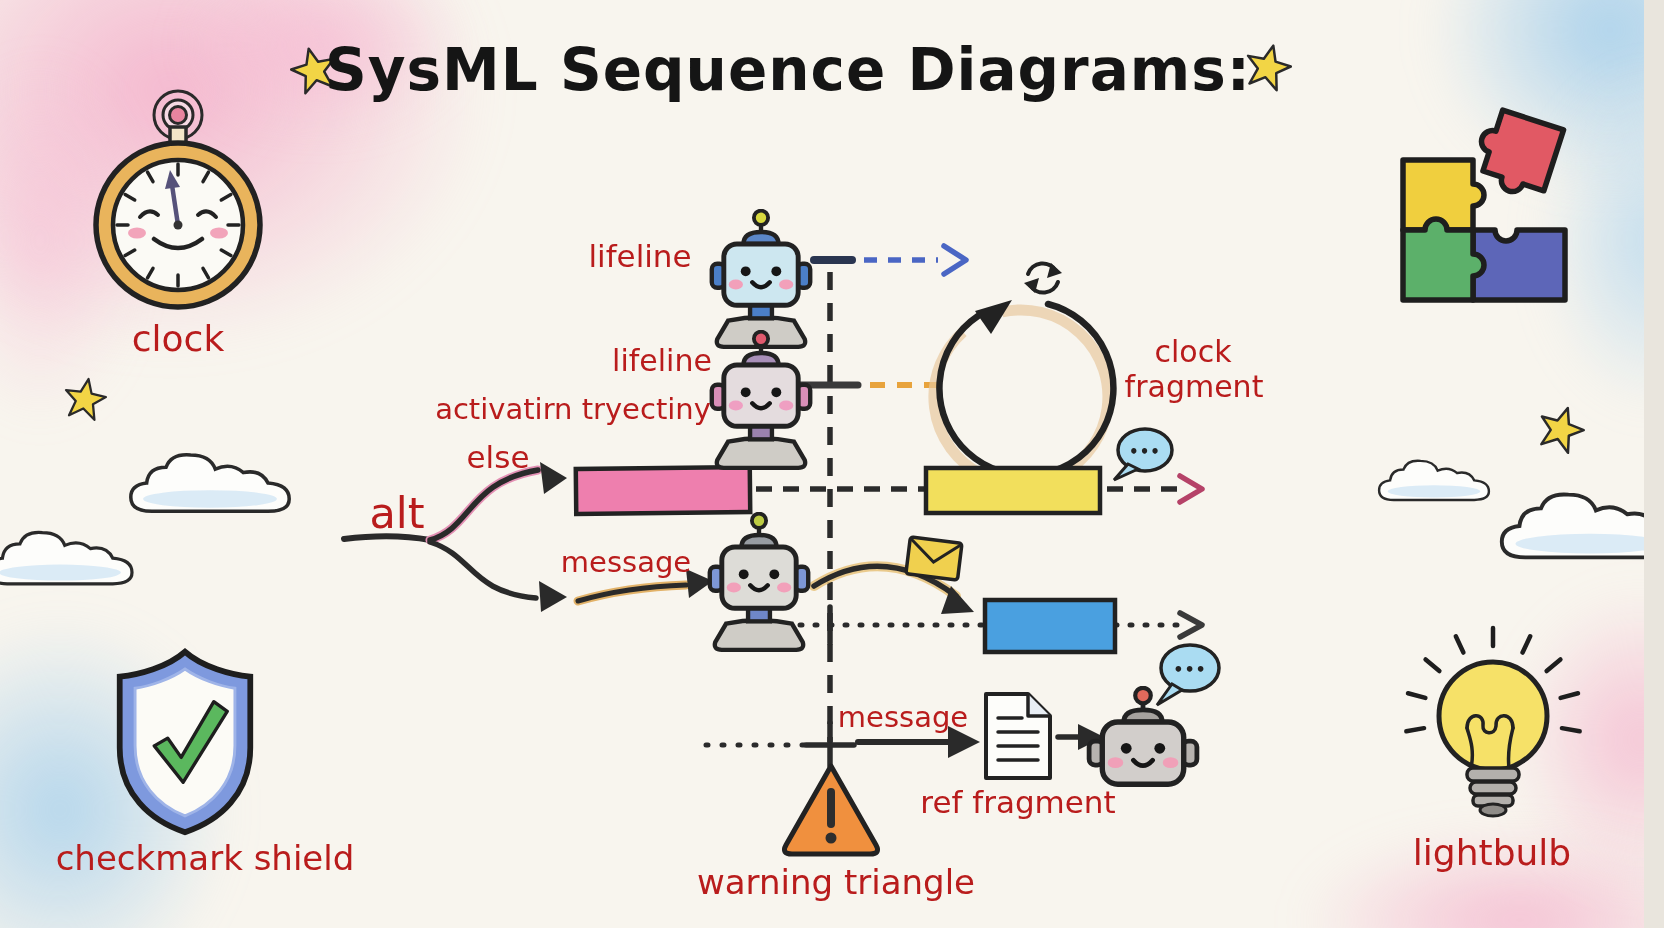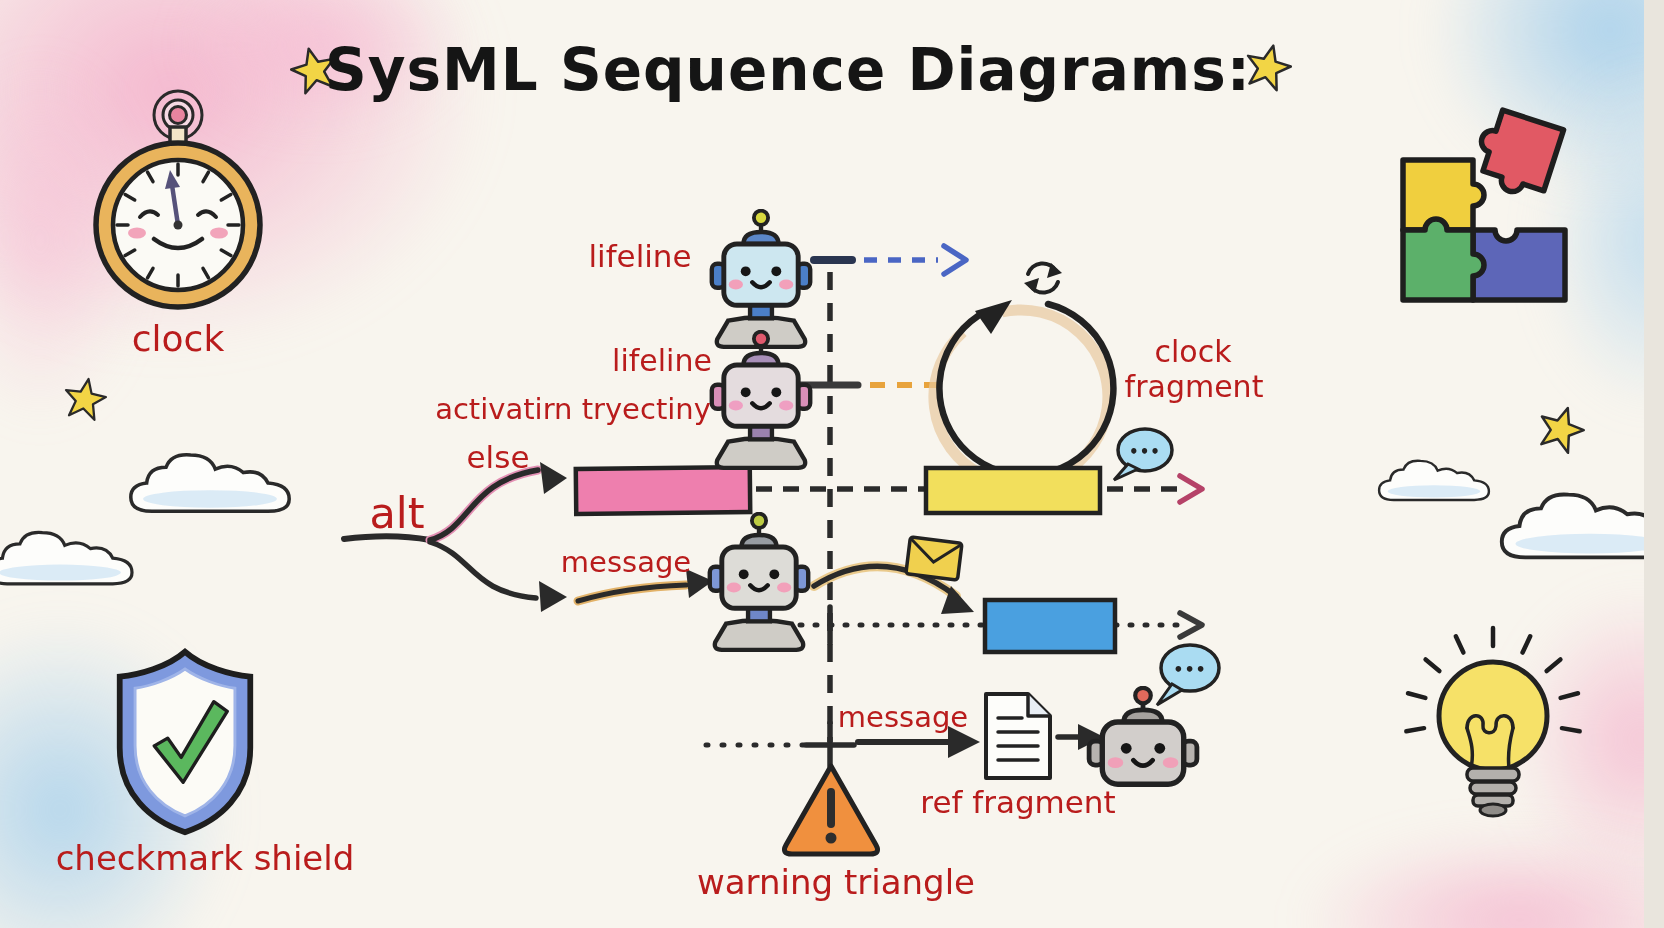--- a/index.html
+++ b/index.html
@@ -156,20 +156,21 @@
       <line x1="90" y1="22" x2="90" y2="4" transform="rotate(100,90,92)"></line>
     </g>
     <circle cx="90" cy="92" r="54" fill="#f6e168" stroke="#222" stroke-width="5"></circle>
     <path d="M64,104 C64,88 82,88 80,102 C79,110 92,112 93,102 C92,88 110,88 110,104" fill="none" stroke="#222" stroke-width="3.5" stroke-linecap="round"></path>
     <path d="M68,144 C72,124 66,112 64,104 M110,104 C108,112 104,126 106,144" fill="none" stroke="#222" stroke-width="3.5" stroke-linecap="round"></path>
     <rect x="64" y="144" width="52" height="13" rx="6" fill="#b3b0ac" stroke="#222" stroke-width="3.5"></rect>
     <rect x="67" y="158" width="46" height="12" rx="6" fill="#b3b0ac" stroke="#222" stroke-width="3.5"></rect>
     <rect x="70" y="171" width="40" height="11" rx="5" fill="#b3b0ac" stroke="#222" stroke-width="3.5"></rect>
     <ellipse cx="90" cy="186" rx="13" ry="6" fill="#8f8c88" stroke="#222" stroke-width="3"></ellipse>
   </svg>
+  <div class="lbl" style="left:1492px;top:852px;font-size:36px;">lightbulb</div>
 
   <svg class="abs" style="left:0;top:0;width:1664px;height:928px;" viewBox="0 0 1664 928">
 
     <g>
       <line x1="830" y1="272" x2="830" y2="742" stroke="#2b2b2b" stroke-width="5.5" stroke-dasharray="18 13"></line>
     </g>
 
     <g>
       <line x1="814" y1="260" x2="852" y2="260" stroke="#2a3550" stroke-width="8" stroke-linecap="round"></line>
       <line x1="864" y1="260" x2="938" y2="260" stroke="#4a66c4" stroke-width="5.5" stroke-dasharray="13 11"></line>

